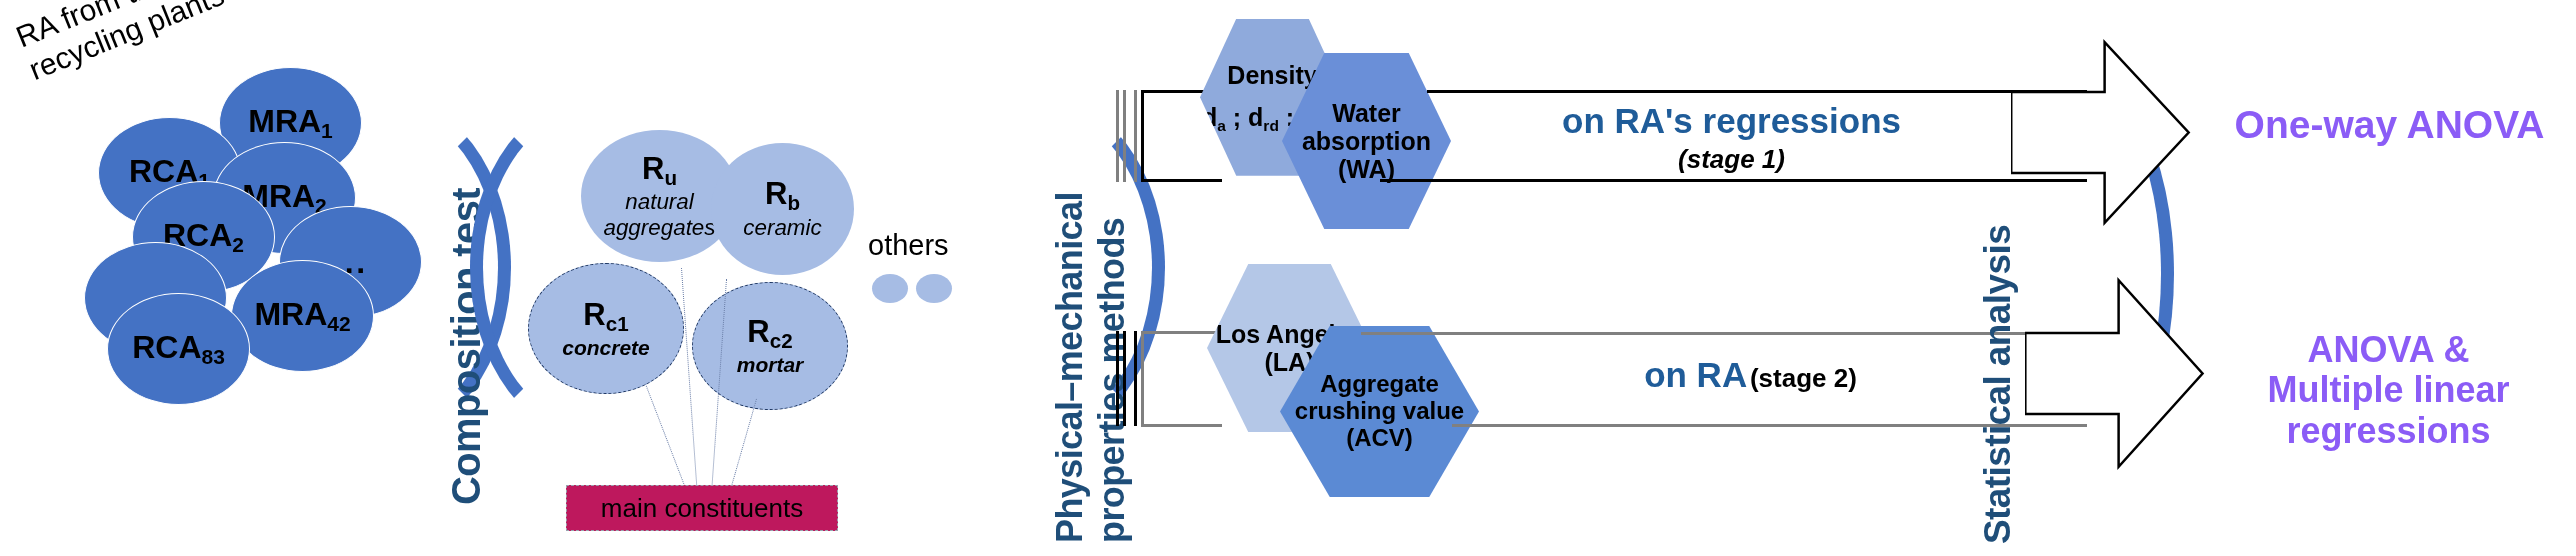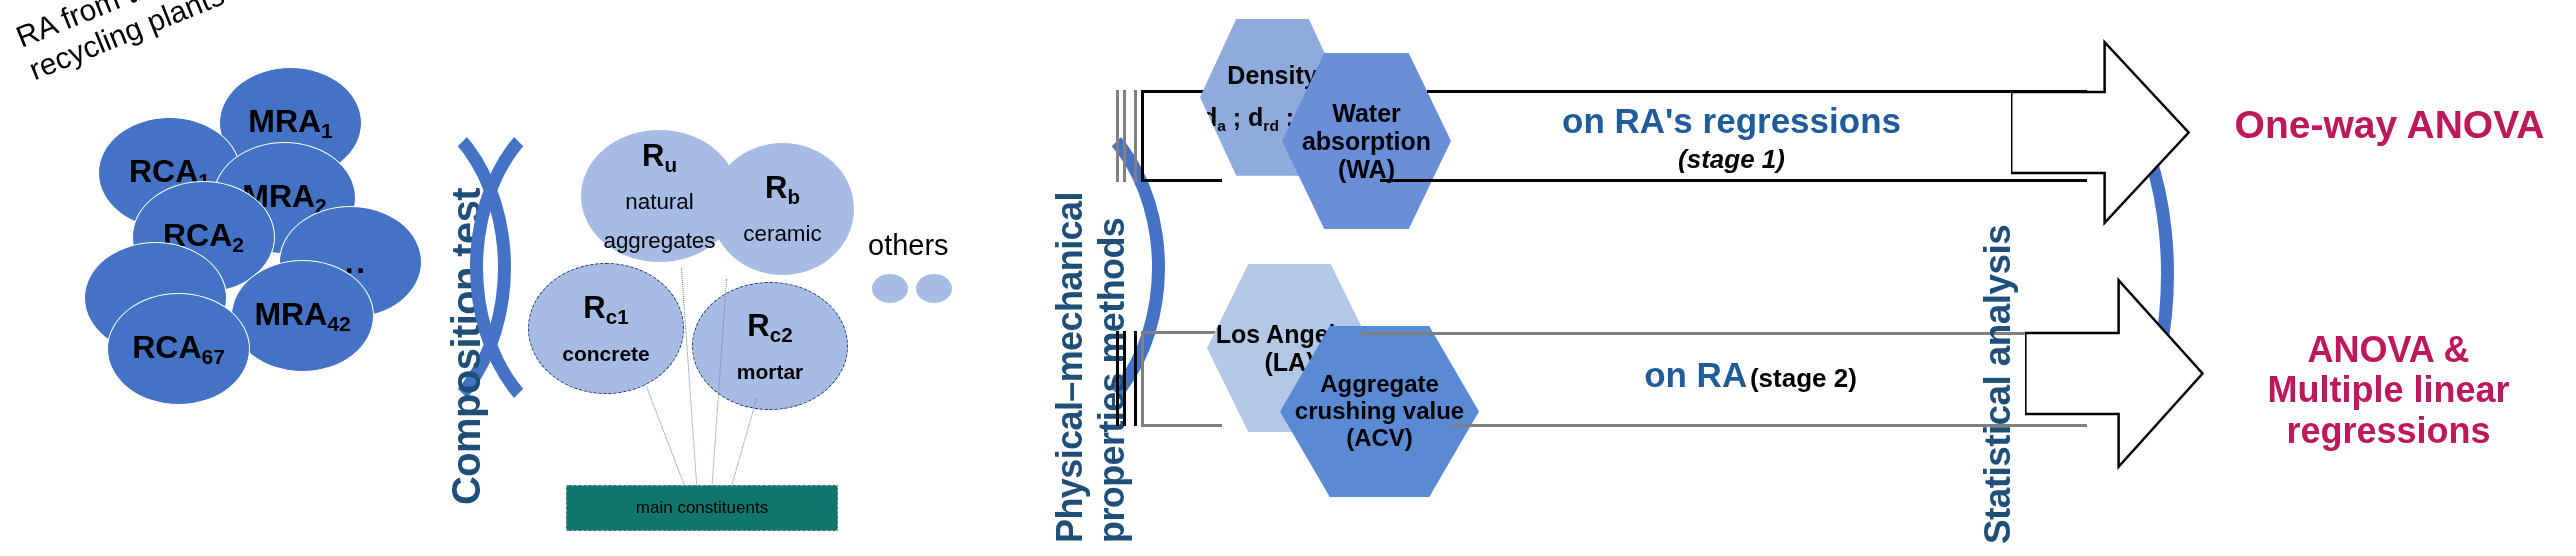--- a/index.html
+++ b/index.html
@@ -36,31 +36,31 @@
   }
 
   
   .cons{
     position:absolute;border-radius:50%;background:#A6BCE4;
     display:flex;flex-direction:column;align-items:center;justify-content:center;
     text-align:center;color:#000;box-sizing:border-box;line-height:1.02;
   }
   .cons .big{font-size:31px;font-weight:bold;}
   .cons .big .sub{font-size:20.6px;vertical-align:-0.3em;}
-  .cons .small{font-size:22.4px;font-weight:normal;margin-top:16px;}
+  .cons .small{font-size:22.4px;font-weight:normal;margin-top:3px;font-style:italic;}
   .cons.dashed{border:1.9px dashed #1F3864;}
   .cons.dashed .small{font-weight:bold;font-size:21px;}
   .dot-sm{position:absolute;border-radius:50%;background:#A6BCE4;}
   .others-label{position:absolute;font-size:29px;color:#000;font-family:"Liberation Sans",sans-serif;}
 
   .leader{position:absolute;border-left:1.2px dotted #6b7fa8;transform-origin:top center;}
   .mc-box{
-    position:absolute;border:1.2px dashed #9aa3af;background:#0f766e;
+    position:absolute;border:1.2px dashed #9aa3af;background:#be185d;
     display:flex;align-items:center;justify-content:center;
-    font-size:17px;color:#000;box-sizing:border-box;
+    font-size:26px;color:#000;box-sizing:border-box;
   }
 
   
   .hex{
     position:absolute;
     clip-path:polygon(25% 0%,75% 0%,100% 50%,75% 100%,25% 100%,0% 50%);
     display:flex;flex-direction:column;align-items:center;justify-content:center;
     text-align:center;color:#000;font-weight:bold;line-height:1.12;
     box-sizing:border-box;
   }
@@ -74,21 +74,21 @@
   
   .stage-cap{position:absolute;text-align:center;white-space:nowrap;}
   .stage-cap .blue{color:#1F5C99;font-weight:bold;}
   .stage-cap .blk{color:#000;font-weight:bold;}
 
   
   .arrow svg{display:block;}
 
   
   .outlabel{
-    position:absolute;color:#be185d;font-weight:bold;text-align:center;
+    position:absolute;color:#8b5cf6;font-weight:bold;text-align:center;
     font-family:"Liberation Sans",sans-serif;line-height:1.12;white-space:pre-line;
   }
 </style>
 </head>
 <body>
 
 <div id="stage">
 
   <div class="ra-label" style="left:11.2px;top:22.4px;">RA from three
 recycling plants</div>
@@ -115,21 +115,21 @@
 
   <div class="ra-circle" style="left:84px;top:242px;width:143px;height:112px;">
     <span class="ra-dots">...</span>
   </div>
 
   <div class="ra-circle" style="left:231px;top:260px;width:143px;height:112px;">
     <span>MRA<span class="sub">42</span></span>
   </div>
 
   <div class="ra-circle" style="left:107px;top:293px;width:143px;height:112px;">
-    <span>RCA<span class="sub">67</span></span>
+    <span>RCA<span class="sub">83</span></span>
   </div>
 
   <div class="arc arc-right" style="left:249px;top:93px;width:262px;height:349px;"></div>
 
   <div class="vtitle" style="left:444px;top:505px;font-size:40px;">Composition test</div>
 
   <div class="arc arc-left" style="left:470px;top:93px;width:262px;height:349px;"></div>
 
   <div class="cons" style="left:581px;top:130px;width:157px;height:132px;">
     <div class="big">R<span class="sub">u</span></div>

